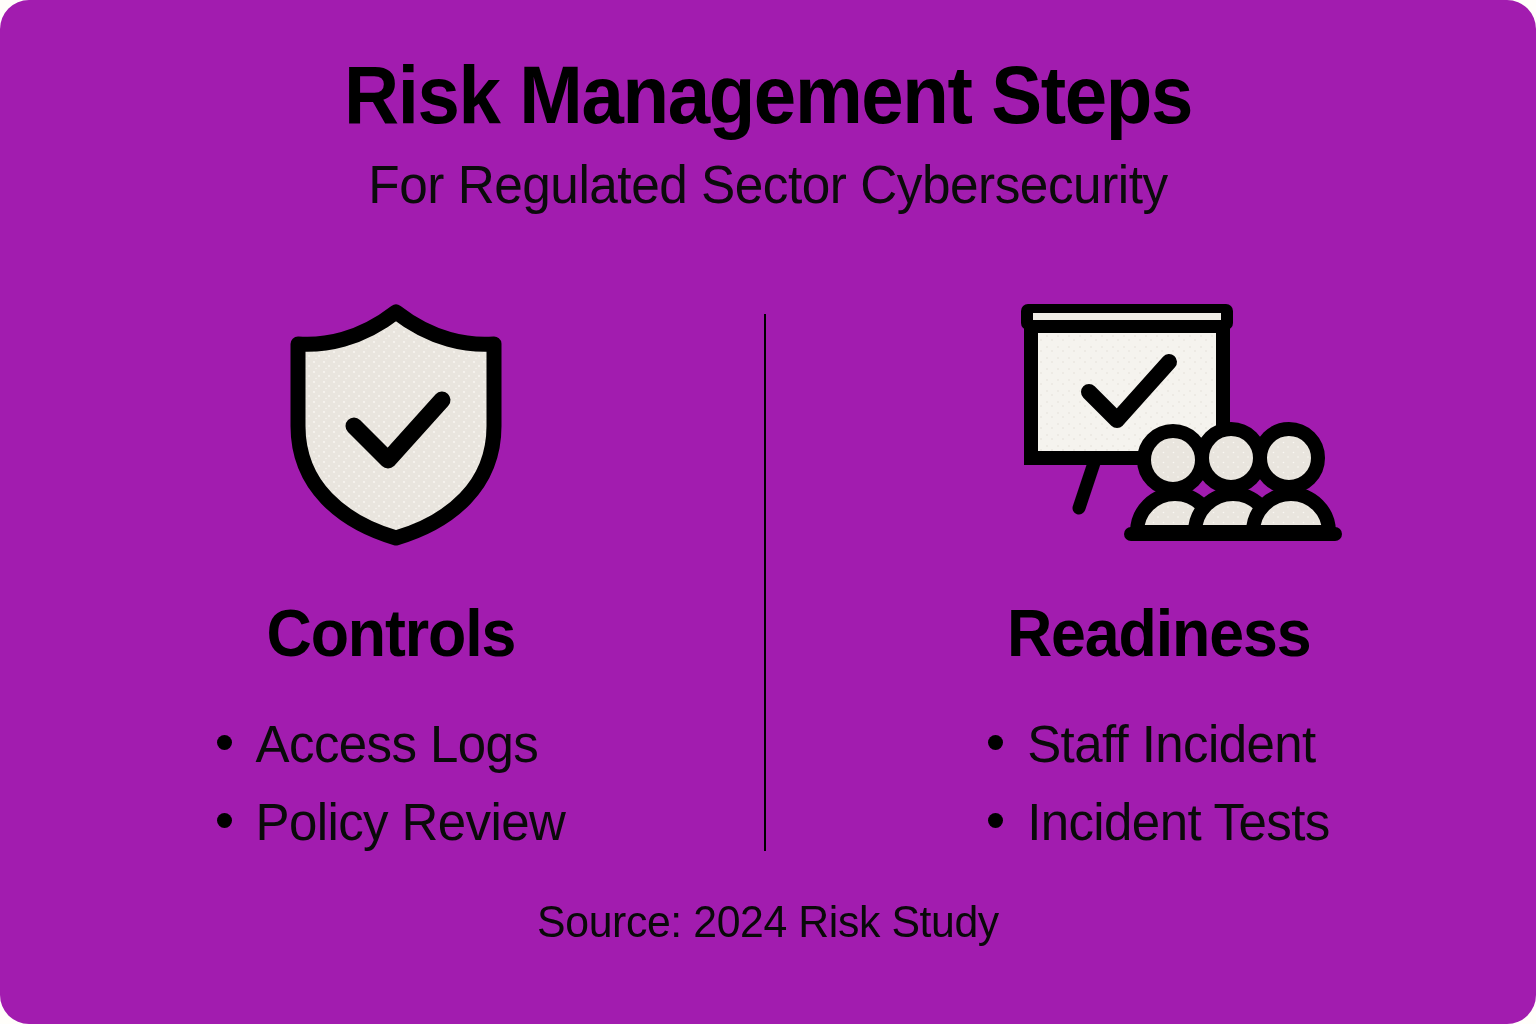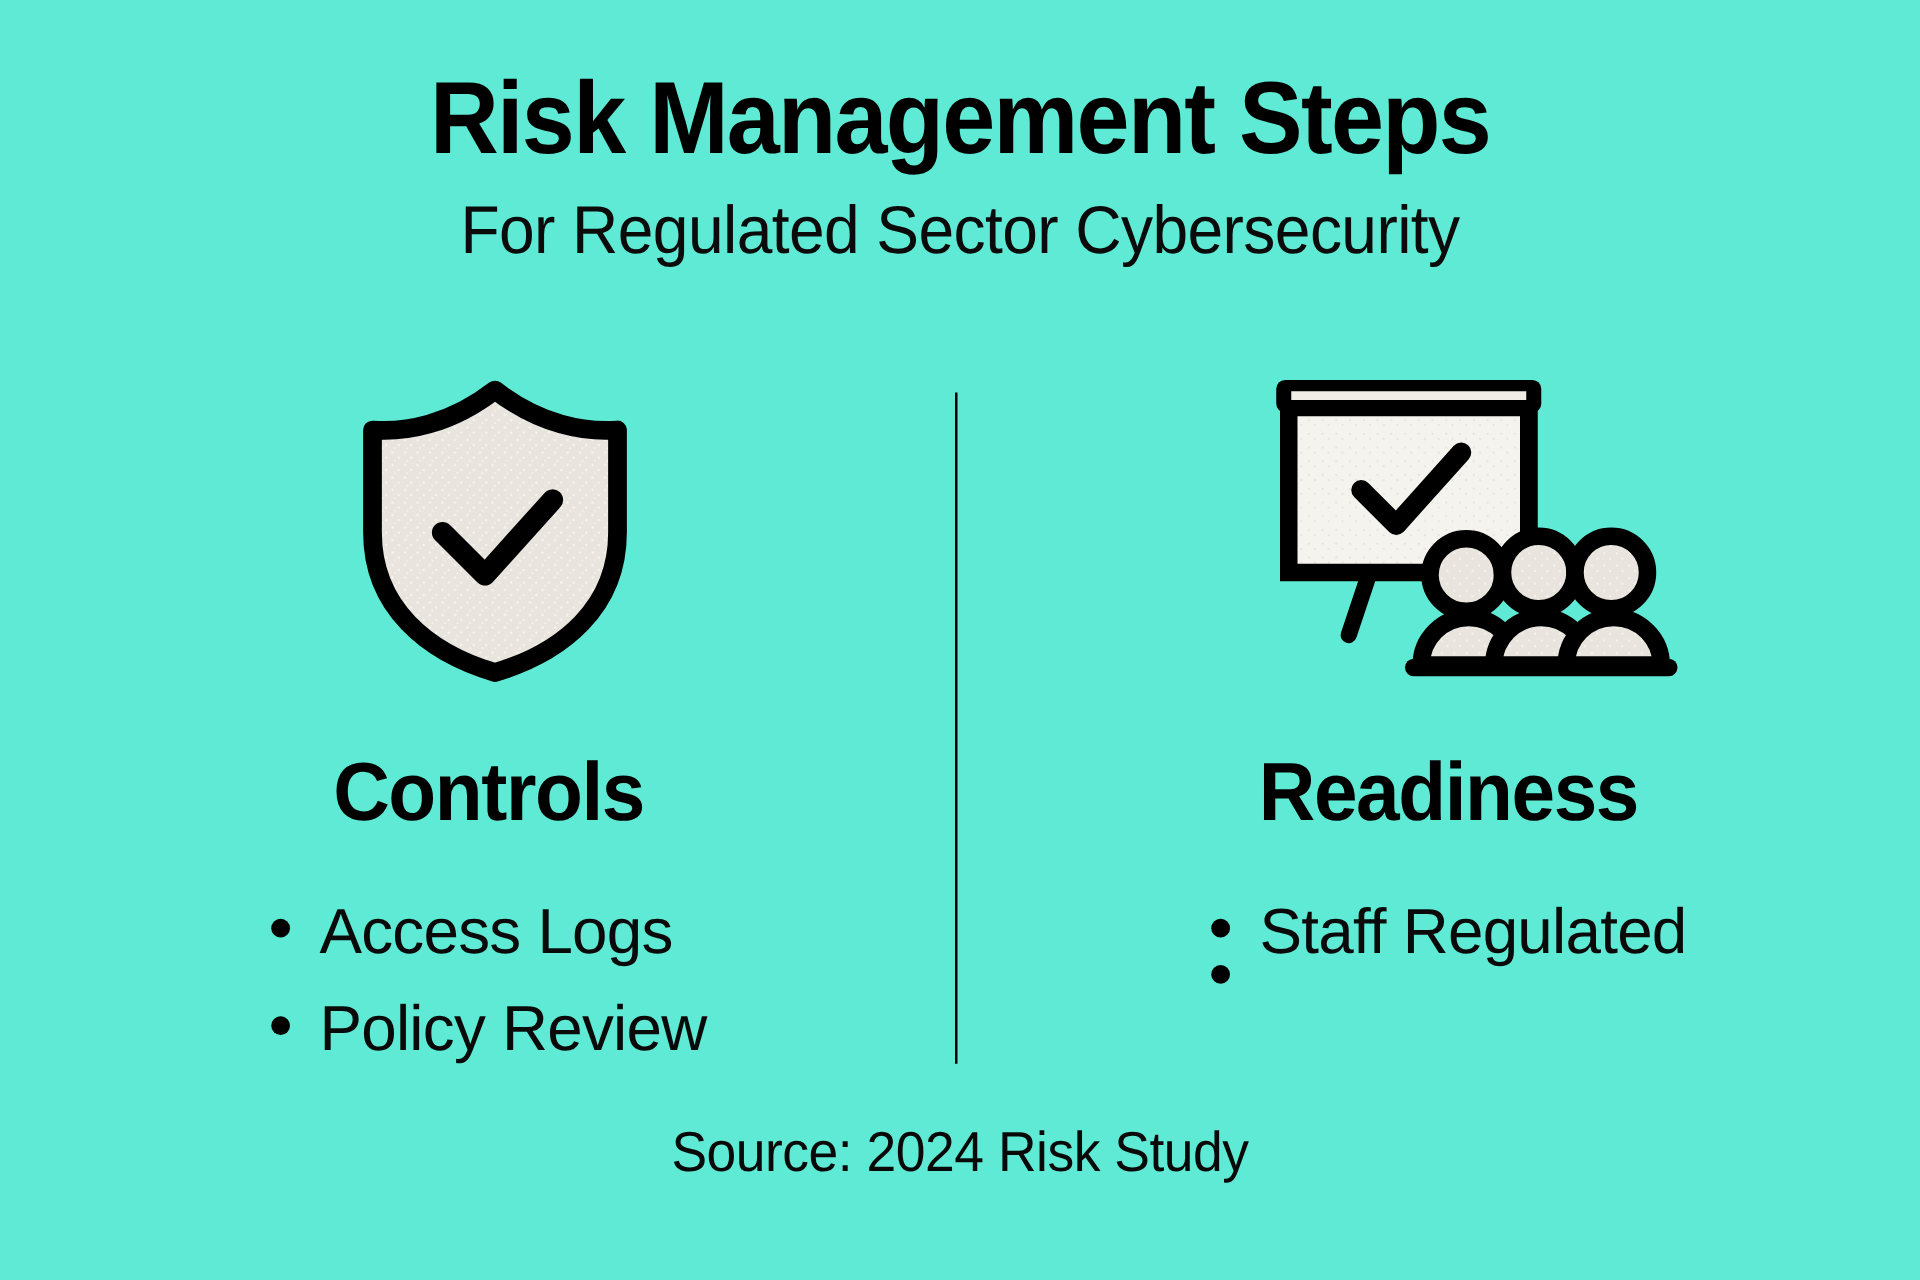--- a/index.html
+++ b/index.html
@@ -13,22 +13,23 @@
     background: #fffefa;
     font-family: "Liberation Sans", "DejaVu Sans", sans-serif;
     color: #000000;
     -webkit-font-smoothing: antialiased;
   }
 
   #infographic {
     position: relative;
     width: 1536px;
     height: 1024px;
-    background: #5eead4;
+    background: #a21caf;
     box-sizing: border-box;
+    border-radius: 29px;
   }
 
   
   .header {
     position: absolute;
     top: 52px;
     left: 0;
     width: 1536px;
     text-align: center;
   }
@@ -236,24 +237,25 @@
           <path d="M 242 232 A 38 38 0 0 1 318 232 Z" fill="url(#stipple3)" stroke="#000000" stroke-width="14" stroke-linejoin="round"></path>
           <path d="M 120 234 L 324 234" stroke="#000000" stroke-width="14" stroke-linecap="round"></path>
         </svg>
       </div>
 
       <h2 class="col-heading">Readiness</h2>
 
       <ul class="bullets">
         <li>
           <span class="dot"></span>
-          <span>Staff Regulated</span>
-        </li>
-        <li>
-          <span class="dot"></span>
+          <span>Staff Incident</span>
+        </li>
+        <li>
+          <span class="dot"></span>
+          <span>Incident Tests</span>
         </li>
       </ul>
     </div>
   </div>
 
   <div class="footer">Source: 2024 Risk Study</div>
 
 </div>
 
 </body></html>

